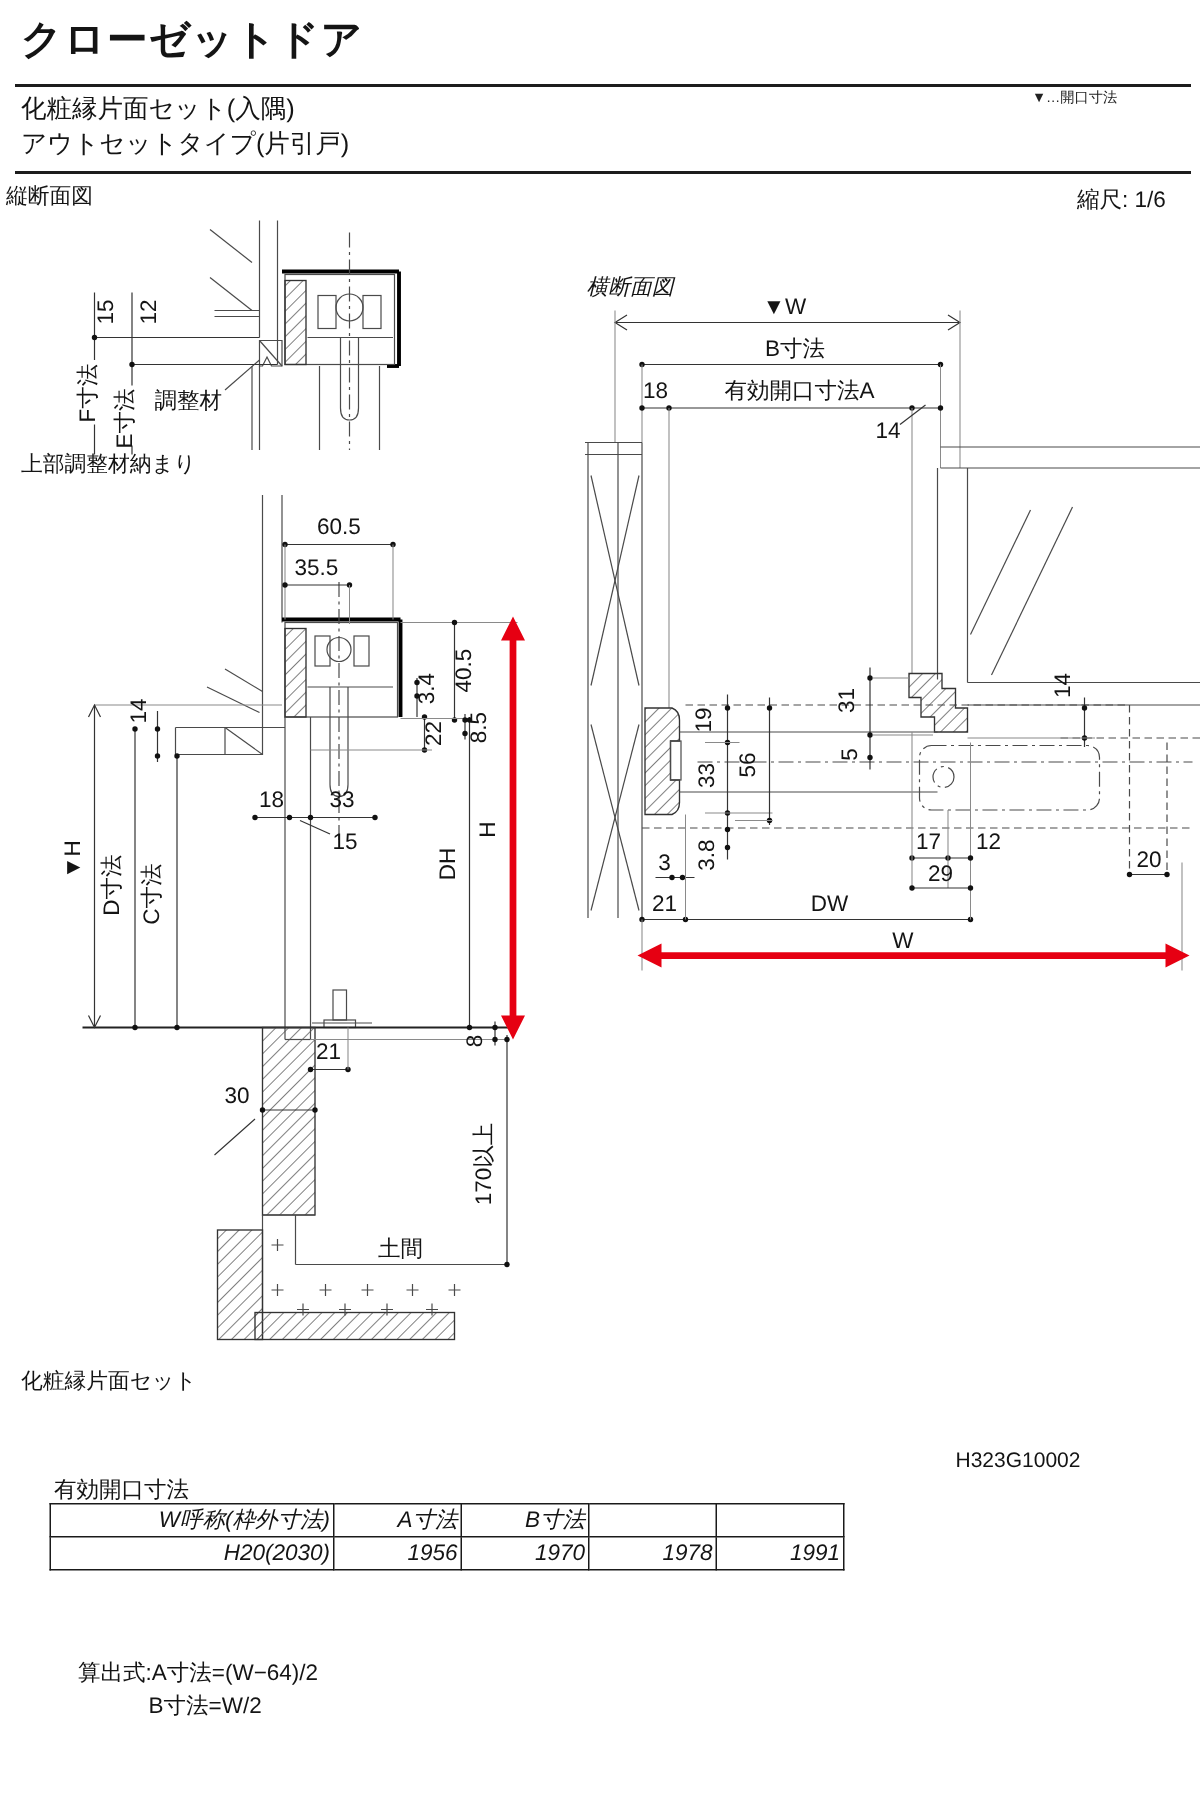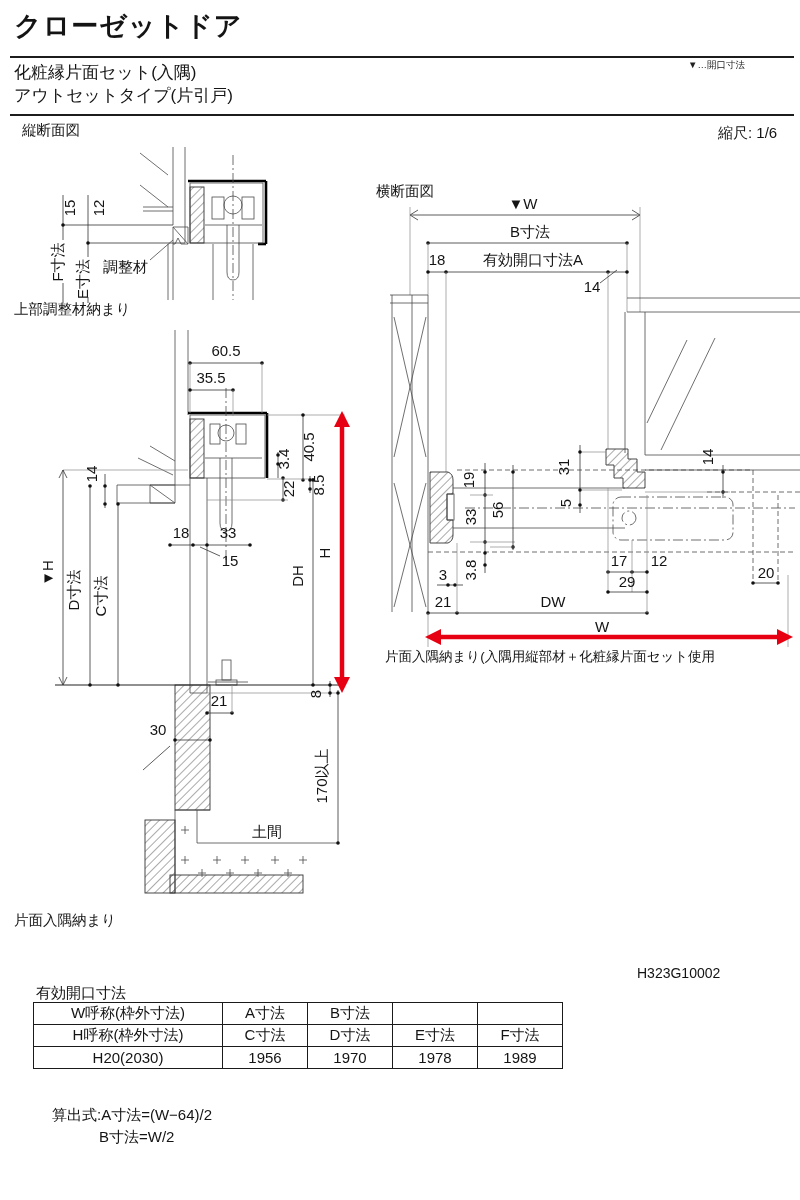--- a/index.html
+++ b/index.html
@@ -5,32 +5,32 @@
   html,body{margin:0;padding:0;background:#fff;}
   .page{position:relative;width:800px;height:1200px;background:#fff;overflow:hidden;
         font-family:"Liberation Sans","DejaVu Sans",sans-serif;color:#141414;}
   .abs{position:absolute;}
   .page-title{left:14px;top:8px;font-size:27px;font-weight:bold;letter-spacing:1px;}
   .rule{left:10px;width:784px;height:2px;background:#1c1c1c;}
   .rule1{top:56px;} .rule2{top:114px;}
   .subtitle{left:14px;top:61px;font-size:17px;line-height:23px;}
   .legend{left:688px;top:59px;font-size:9.5px;color:#222;}
   .sec-label{font-size:14.5px;}
-  .vs-title{left:22px;top:121px;}
+  .vs-title{left:4px;top:121px;}
   .scale-label{left:678px;top:124px;font-size:15px;margin-left:40px;}
-  .cs-title{left:376px;top:182px;}
+  .cs-title{left:391px;top:182px;font-style:italic;}
   .caption{font-size:14.5px;}
   .cap-top{left:14px;top:300px;}
   .cap-main{left:14px;top:911px;}
   .cap-cs{left:385px;top:648px;font-size:13.5px;white-space:nowrap;}
   .doc-number{left:637px;top:965px;font-size:14px;}
   .table-title{left:36px;top:984px;font-size:15px;}
   table.dim-table{position:absolute;left:33px;top:1002px;border-collapse:collapse;}
-  table.dim-table td{border:1.4px solid #1a1a1a;height:21px;text-align:center;
-    font-size:15px;padding:0 2px;font-family:"Liberation Sans","DejaVu Sans",sans-serif;}
+  table.dim-table td{border:1.4px solid #1a1a1a;height:21px;text-align:right;
+    font-size:15px;padding:0 2px;font-family:"Liberation Sans","DejaVu Sans",sans-serif;font-style:italic;}
   td.c0{width:184px;} td.c1,td.c2,td.c3,td.c4{width:80px;}
   .formula1{left:36px;top:1106px;font-size:15px;margin-left:16px;}
   .formula2{left:99px;top:1128px;font-size:15px;}
   svg{position:absolute;overflow:visible;}
   svg text{font-size:15px;fill:#141414;font-family:"Liberation Sans","DejaVu Sans",sans-serif;}
   .thin{stroke:#4a4a4a;stroke-width:.8;fill:none;}
   .lt{stroke:#8a8a8a;stroke-width:.7;fill:none;}
   .med{stroke:#222;stroke-width:1.2;fill:none;}
   .bold{stroke:#000;stroke-width:2.6;fill:none;}
   .dim{stroke:#333;stroke-width:.8;fill:none;}
@@ -256,21 +256,21 @@
     <text x="39" y="262" text-anchor="middle" transform="rotate(-90 39 262)">D寸法</text>
     <text x="66" y="268" text-anchor="middle" transform="rotate(-90 66 268)">C寸法</text>
     <text x="263" y="248" text-anchor="middle" transform="rotate(-90 263 248)">DH</text>
     <text x="290" y="225" text-anchor="middle" transform="rotate(-90 290 225)">H</text>
     <text x="281" y="366" text-anchor="middle" transform="rotate(-90 281 366)">8</text>
     <text x="179" y="378" text-anchor="middle">21</text>
     <text x="118" y="407" text-anchor="middle">30</text>
     <text x="287" y="448" text-anchor="middle" transform="rotate(-90 287 448)">170以上</text>
     <text x="227" y="509" text-anchor="middle">土間</text>
   </svg>
-  <div class="abs caption cap-main">片面入隅納まり</div>
+  <div class="abs caption cap-main">化粧縁片面セット</div>
 
   <svg class="abs" style="left:385px;top:195px;" width="415" height="460">
     <defs>
       <pattern id="hC" width="6" height="6" patternUnits="userSpaceOnUse" patternTransform="rotate(45)">
         <line x1="0" y1="0" x2="0" y2="6" stroke="#555" stroke-width="1"></line>
       </pattern>
     </defs>
     <g>
       <line class="dim" x1="25" y1="20" x2="255" y2="20"></line>
       <polyline class="dim" points="33,15 25,20 33,25"></polyline>
@@ -397,47 +397,39 @@
     <text x="91" y="375" text-anchor="middle" transform="rotate(-90 91 375)">3.8</text>
     <text x="58" y="385" text-anchor="middle">3</text>
     <text x="58" y="412" text-anchor="middle">21</text>
     <text x="168" y="412" text-anchor="middle">DW</text>
     <text x="234" y="371" text-anchor="middle">17</text>
     <text x="274" y="371" text-anchor="middle">12</text>
     <text x="242" y="392" text-anchor="middle">29</text>
     <text x="381" y="383" text-anchor="middle">20</text>
     <text x="217" y="437" text-anchor="middle">W</text>
   </svg>
-  <div class="abs caption cap-cs">片面入隅納まり(入隅用縦部材＋化粧縁片面セット使用</div>
 
   <div class="abs doc-number">H323G10002</div>
   <div class="abs table-title">有効開口寸法</div>
 
   <table class="dim-table">
     <tbody>
         <tr>
       <td class="c0">W呼称(枠外寸法)</td>
       <td class="c1">A寸法</td>
       <td class="c2">B寸法</td>
       <td class="c3"></td>
       <td class="c4"></td>
     </tr>
     <tr>
-      <td class="c0">H呼称(枠外寸法)</td>
-      <td class="c1">C寸法</td>
-      <td class="c2">D寸法</td>
-      <td class="c3">E寸法</td>
-      <td class="c4">F寸法</td>
-    </tr>
-    <tr>
       <td class="c0">H20(2030)</td>
       <td class="c1">1956</td>
       <td class="c2">1970</td>
       <td class="c3">1978</td>
-      <td class="c4">1989</td>
+      <td class="c4">1991</td>
     </tr>
   </tbody>
     </table>
 
   <div class="abs formula1">算出式:A寸法=(W−64)/2</div>
   <div class="abs formula2">B寸法=W/2</div>
 
 </div>
 
 </body></html>

